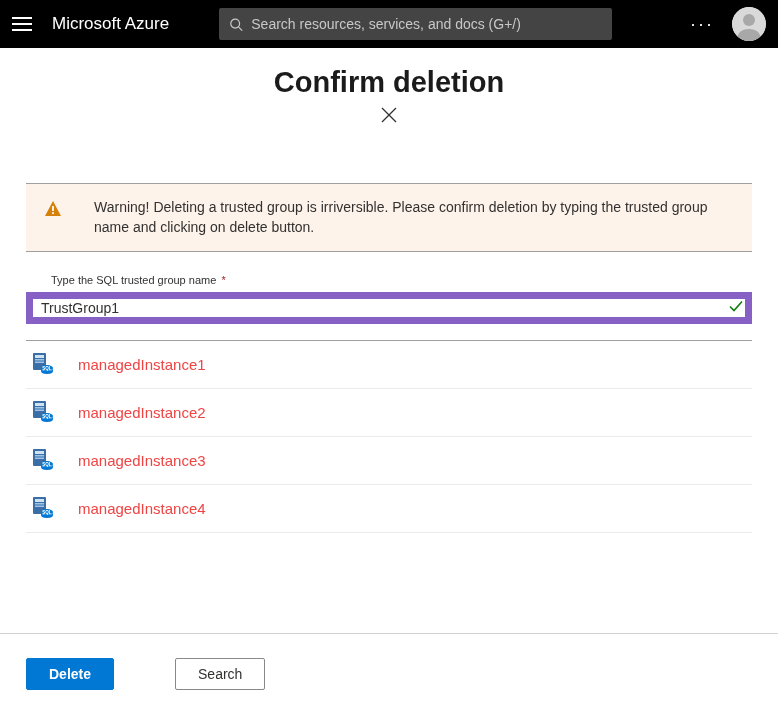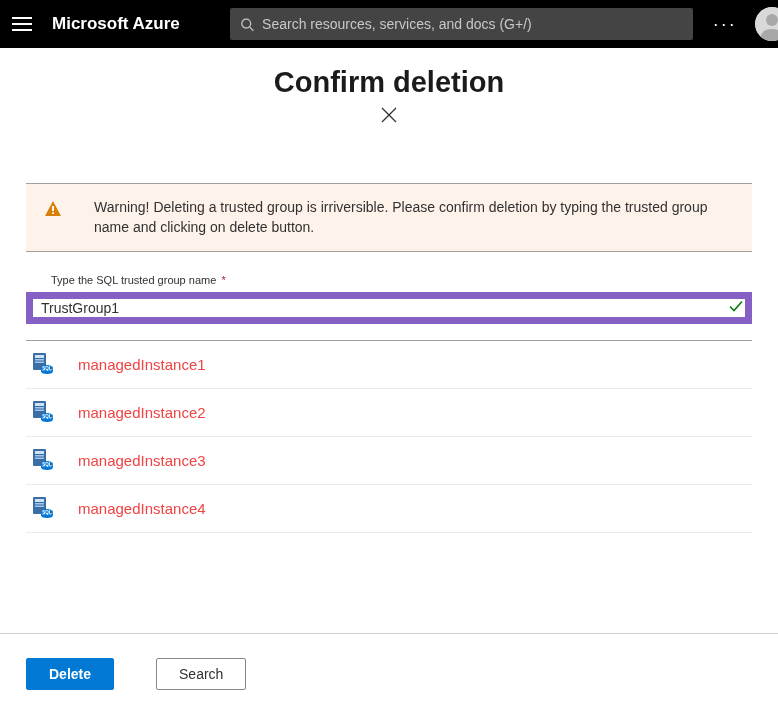--- a/index.html
+++ b/index.html
@@ -17,33 +17,33 @@
     background: #000000;
     height: 48px;
     display: flex;
     align-items: center;
     padding: 0 12px;
     gap: 20px;
   }
   .hamburger svg { display: block; }
   .brand {
     color: #ffffff;
-    font-weight: 700;
+    font-weight: 400;
     font-size: 17px;
     white-space: nowrap;
   }
   .search-wrap {
     flex: 0 0 auto;
     margin-left: 30px;
   }
   .search-box {
     background: #444444;
     border-radius: 2px;
     height: 32px;
-    width: 463px;
+    width: 393px;
     display: flex;
     align-items: center;
     padding: 0 10px;
     gap: 8px;
   }
   .search-box input {
     background: transparent;
     border: none;
     outline: none;
     color: #d0d0d0;
@@ -142,21 +142,21 @@
     border-bottom: 1px solid #edebe9;
     font-size: 15px;
     color: #ef4444;
   }
   .sql-icon { width: 24px; height: 24px; flex-shrink: 0; }
   
   .footer {
     border-top: 1px solid #d2d0ce;
     padding: 24px 26px 30px 26px;
     display: flex;
-    gap: 42px;
+    gap: 61px;
   }
   .btn {
     height: 32px;
     padding: 0 22px;
     font-size: 14px;
     font-weight: 600;
     cursor: pointer;
     border-radius: 2px;
   }
   .btn-primary {

